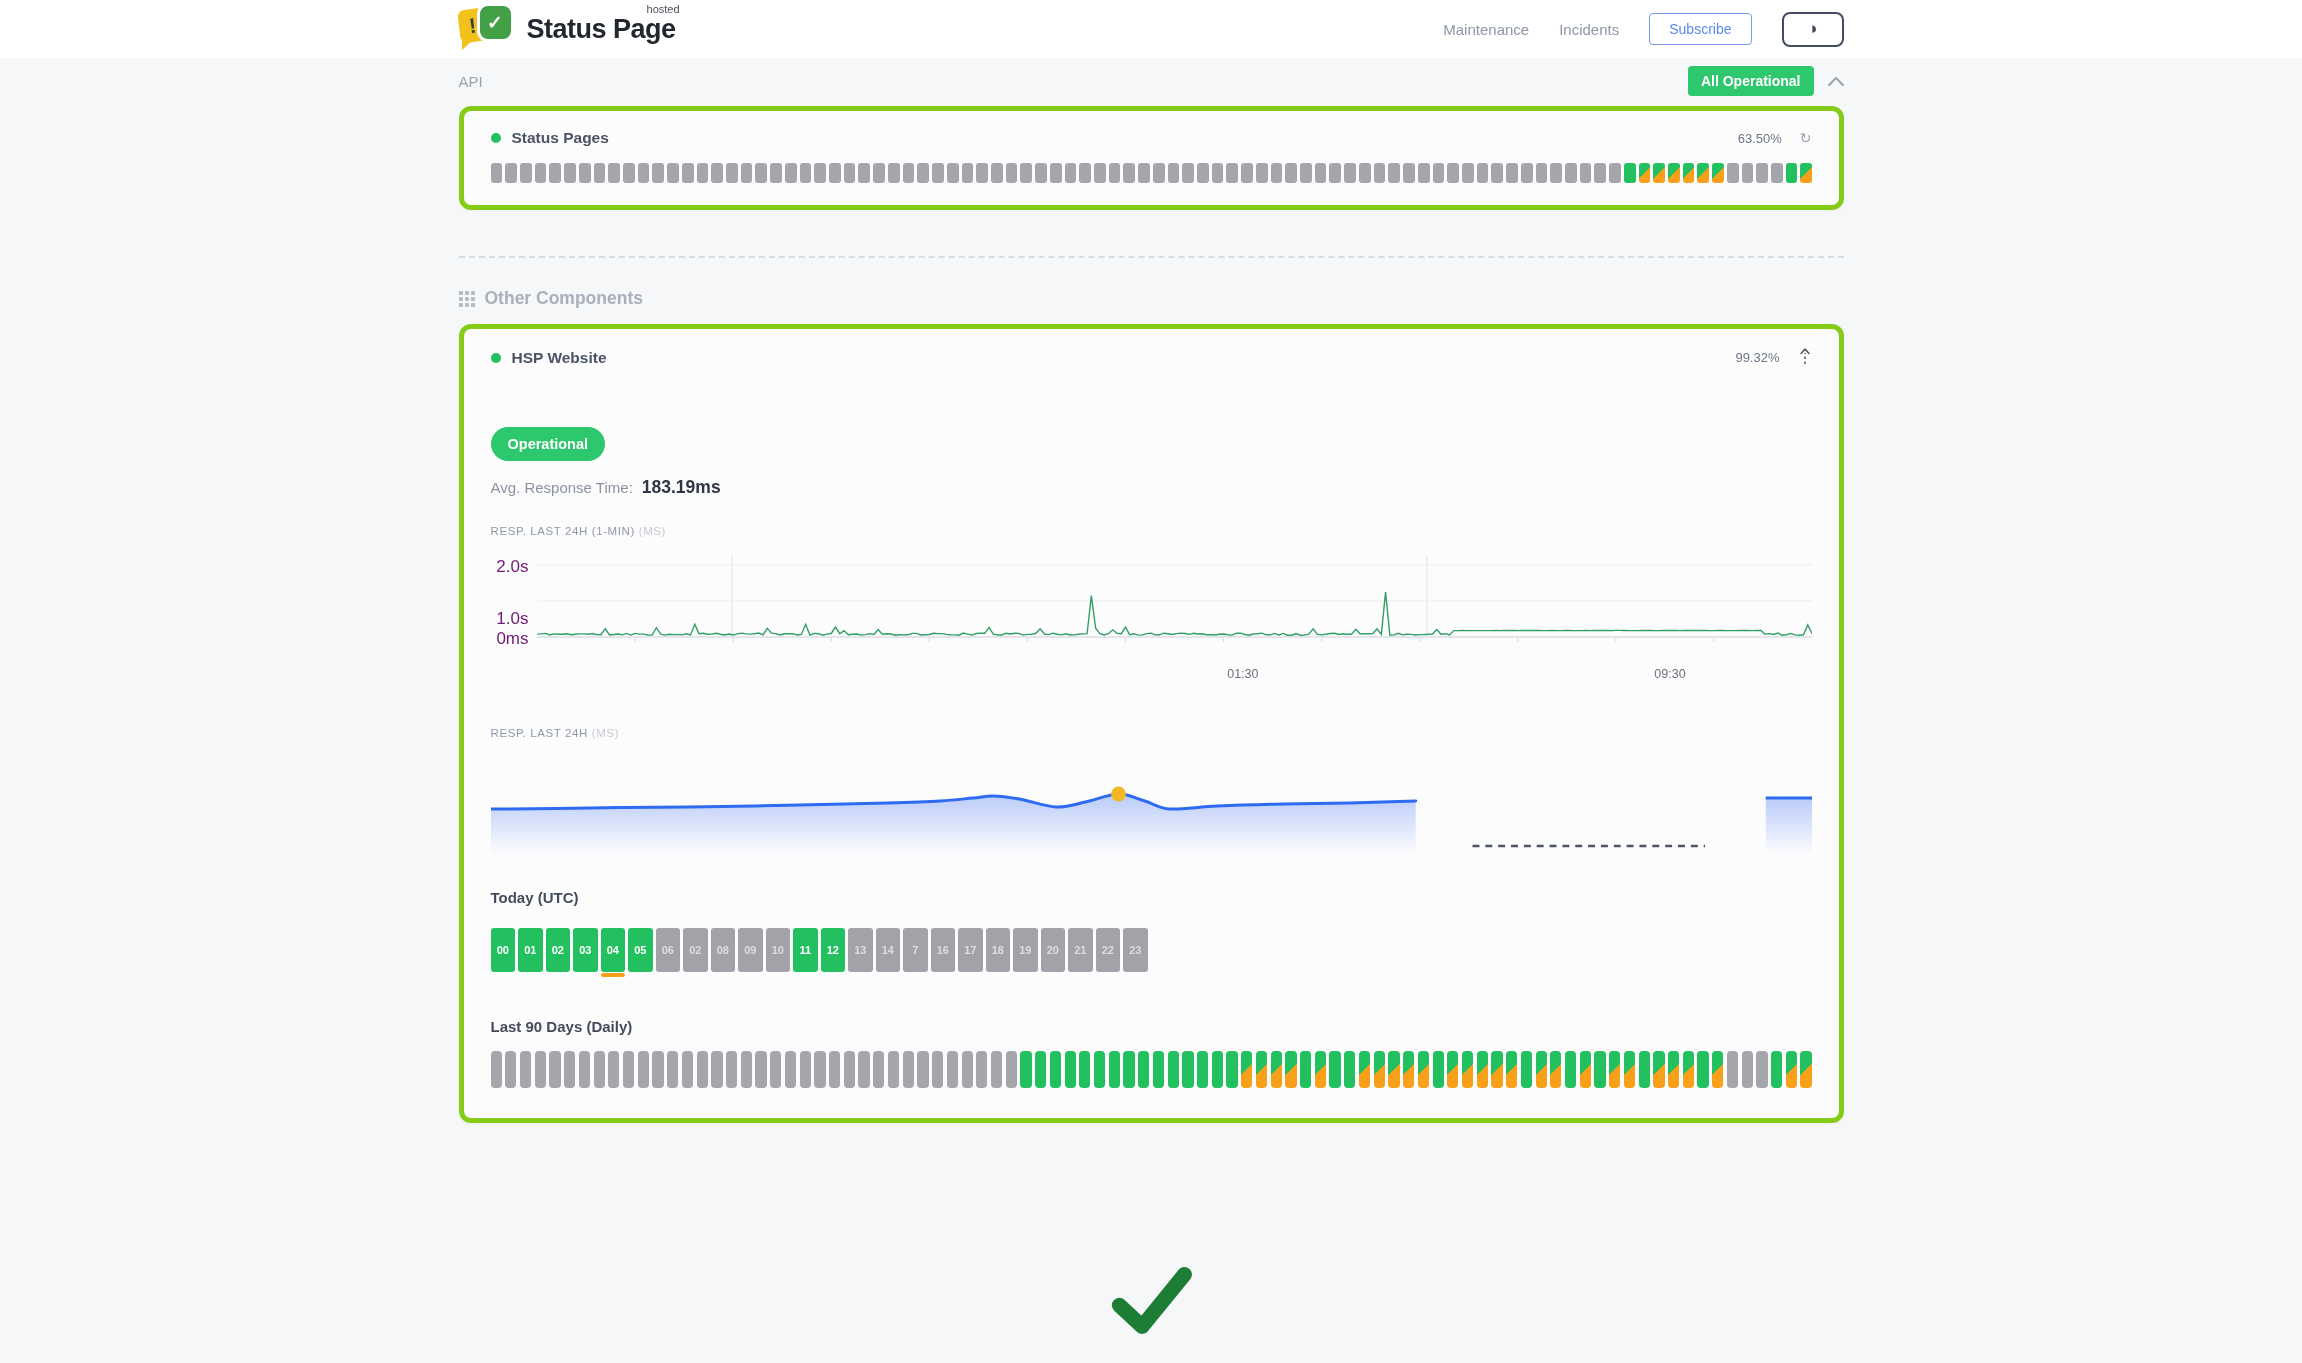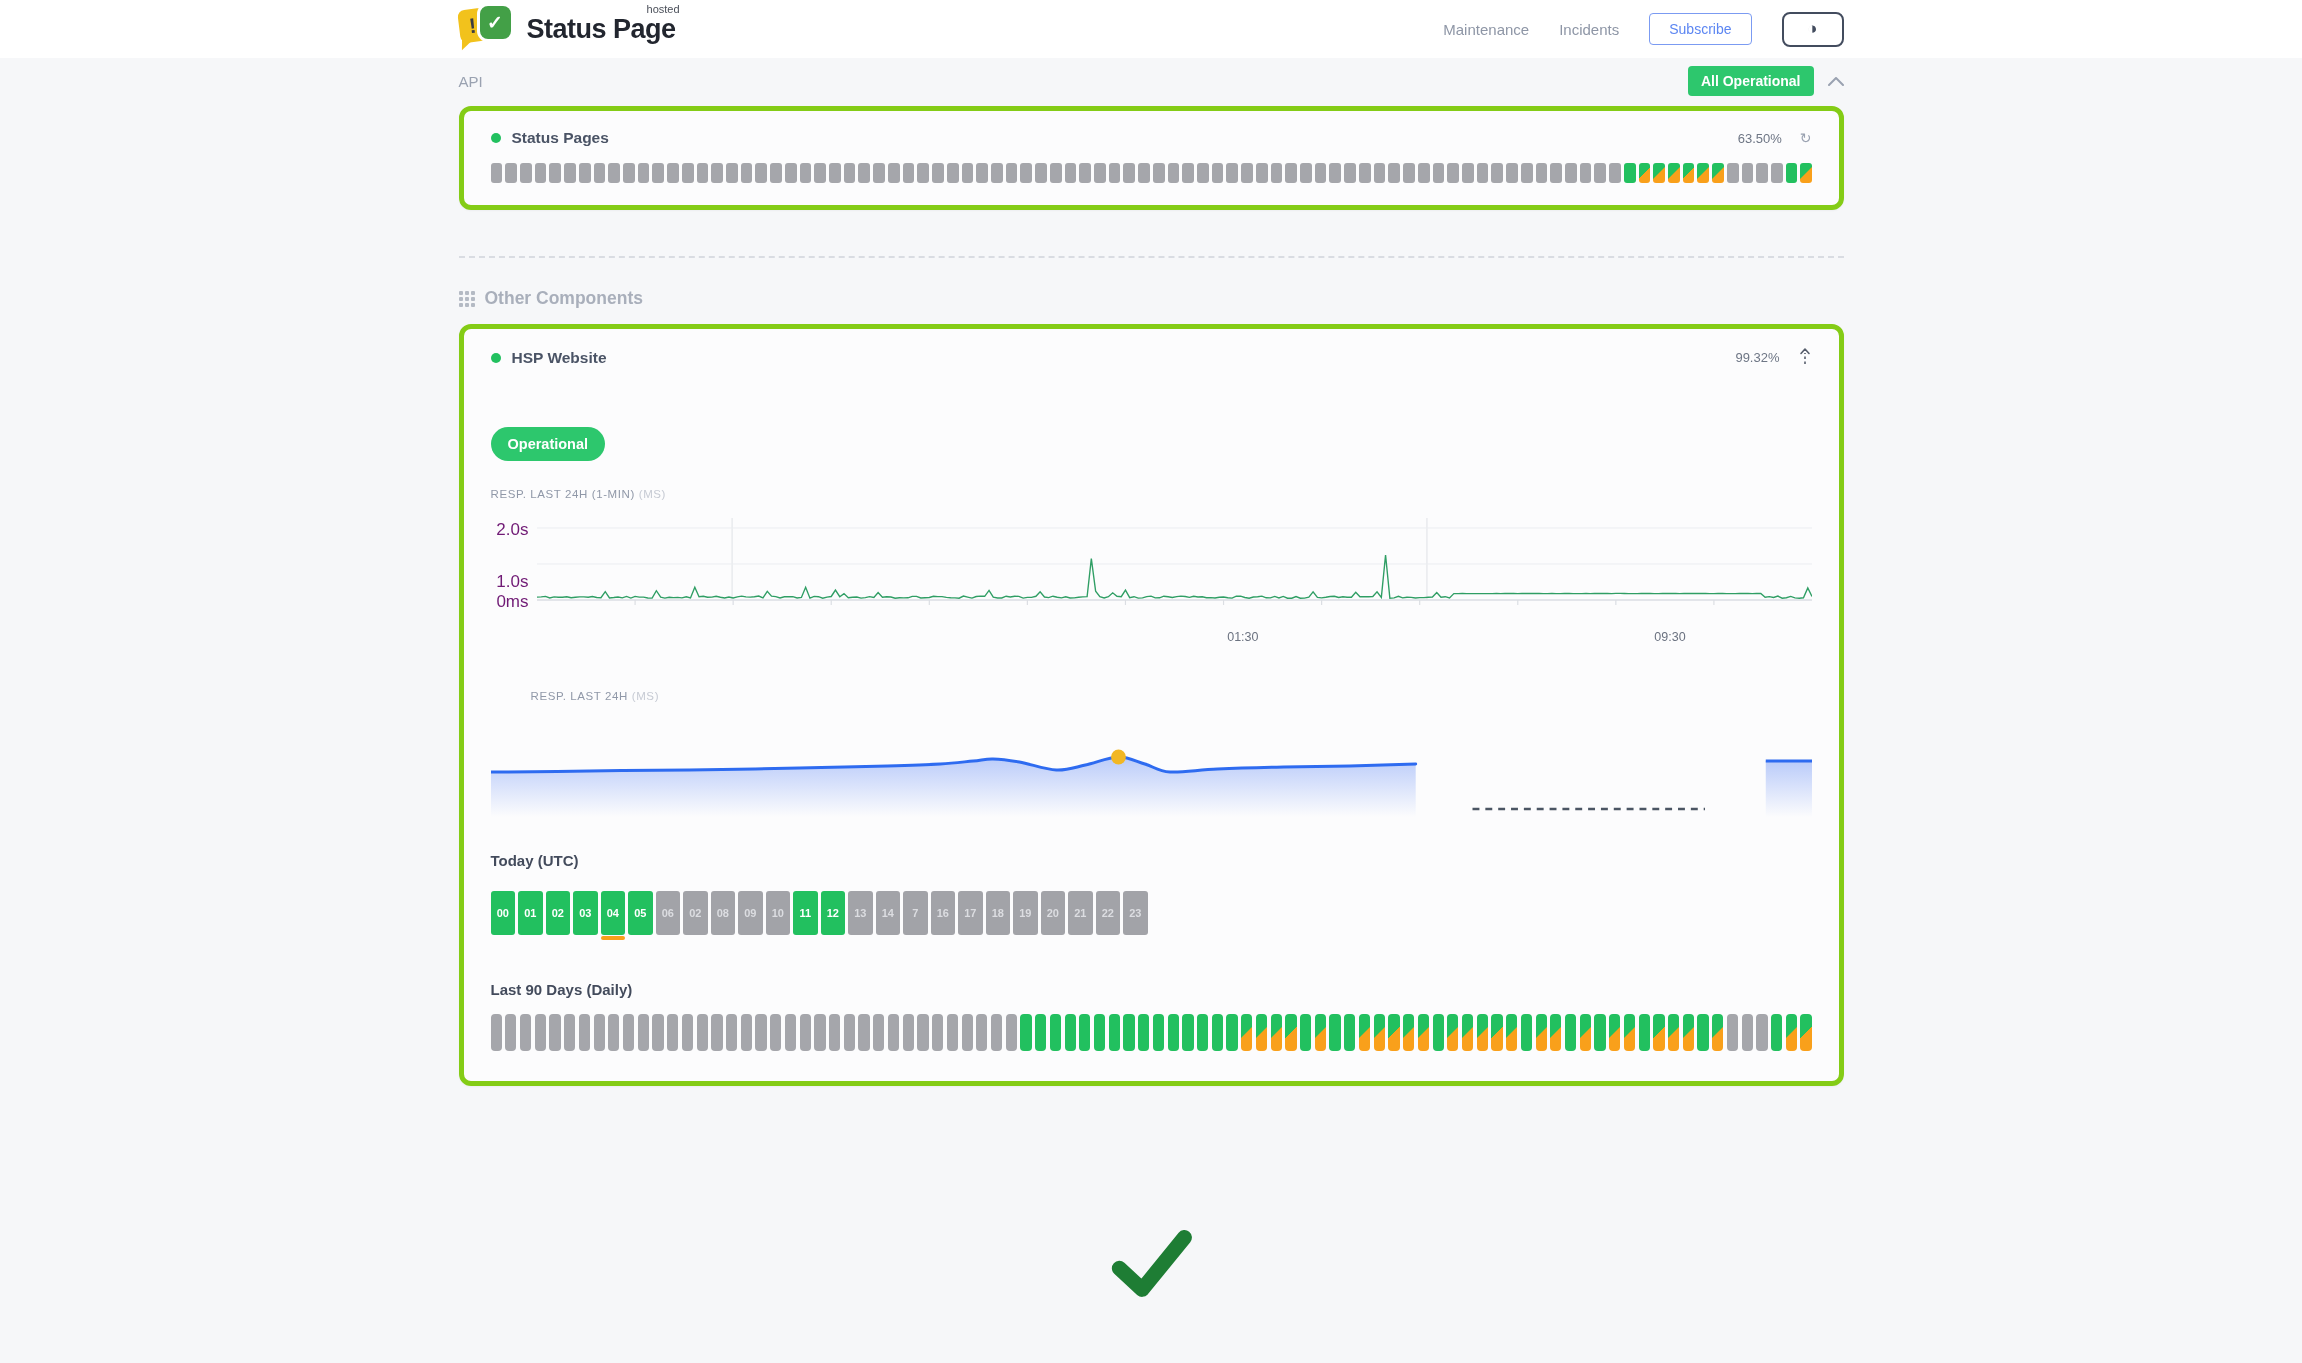--- a/index.html
+++ b/index.html
@@ -70,21 +70,21 @@
 
   .chart1-wrap{display:flex; margin-top:12px;}
   .ycol{position:relative; width:46px; flex:none;}
   .ycol span{position:absolute; right:8px; font-size:17px; color:#701a75;}
   .yt0{top:8px;} .yt1{top:60px;} .yt2{top:80px;}
   .plot1{position:relative; flex:1;}
   .plot1 svg{display:block; width:100%; height:112px;}
   .xlabels{position:relative; height:26px;}
   .xlabels span{position:absolute; top:6px; transform:translateX(-50%); font-size:12.5px; color:#6b7280;}
 
-  .chart2-label{margin-top:40px;margin-left:40px;}
+  .chart2-label{margin-top:40px;}
   .plot2{position:relative; margin-top:18px;}
   .plot2 svg{display:block; width:100%; height:100px;}
 
   .block-title{margin-top:32px; font-size:15px; font-weight:600; color:#434b5c;}
   .hours{display:flex; gap:3px; margin-top:22px;}
   .hour{position:relative; width:24.5px; height:44px; border-radius:3px; display:flex; align-items:center; justify-content:center; font-size:11px; font-weight:600; cursor:pointer;}
   .hour-up{background:var(--green); color:#fff;}
   .hour-none{background:#a2a3a8; color:#dcdde1;}
   .hour-partial::after{content:""; position:absolute; left:0; right:0; bottom:-5px; height:4px; background:var(--orange); border-radius:2px;}
   .last90-title{margin-top:46px;}
@@ -271,20 +271,24 @@
           <svg width="14" height="19" viewBox="0 0 14 19">
               <line x1="7" y1="17" x2="7" y2="6" stroke="#565d6b" stroke-width="1.6" stroke-dasharray="2.5 2.5"></line>
               <polyline points="3,6.5 7,2 11,6.5" fill="none" stroke="#565d6b" stroke-width="1.6" stroke-linecap="round" stroke-linejoin="round"></polyline>
             </svg>
         </span>
       </div>
     </div>
 
     <span class="pill">Operational</span>
 
+    <div class="avg-line">
+      <span class="avg-label">Avg. Response Time:</span>
+      <span class="avg-value">183.19ms</span>
+    </div>
 
     
     <div class="chart-label">
       <span>RESP. LAST 24H (1-MIN)</span>
       <span class="unit">(MS)</span>
     </div>
     <div class="chart1-wrap">
       <div class="ycol">
         <span class="yt0">2.0s</span>
         <span class="yt1">1.0s</span>

